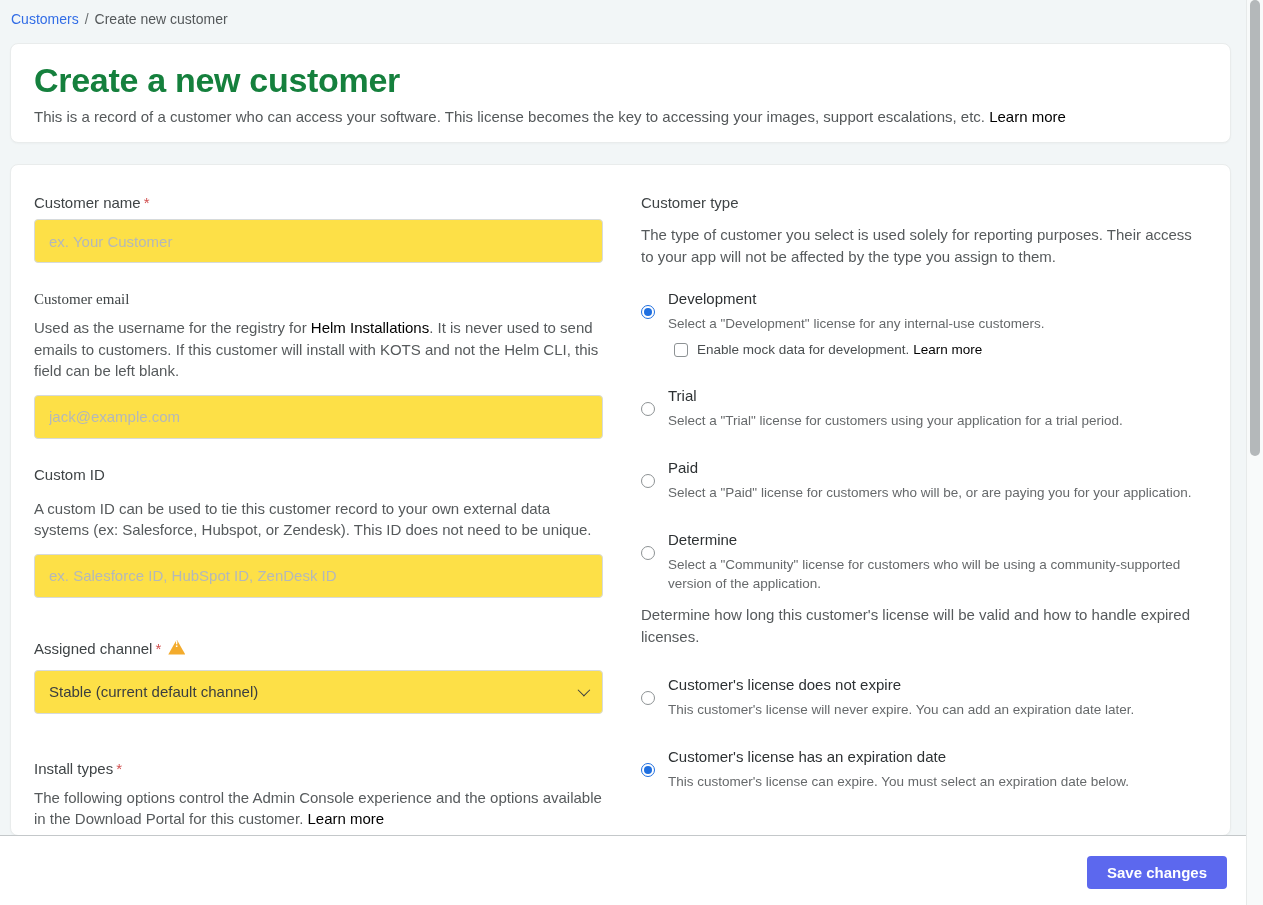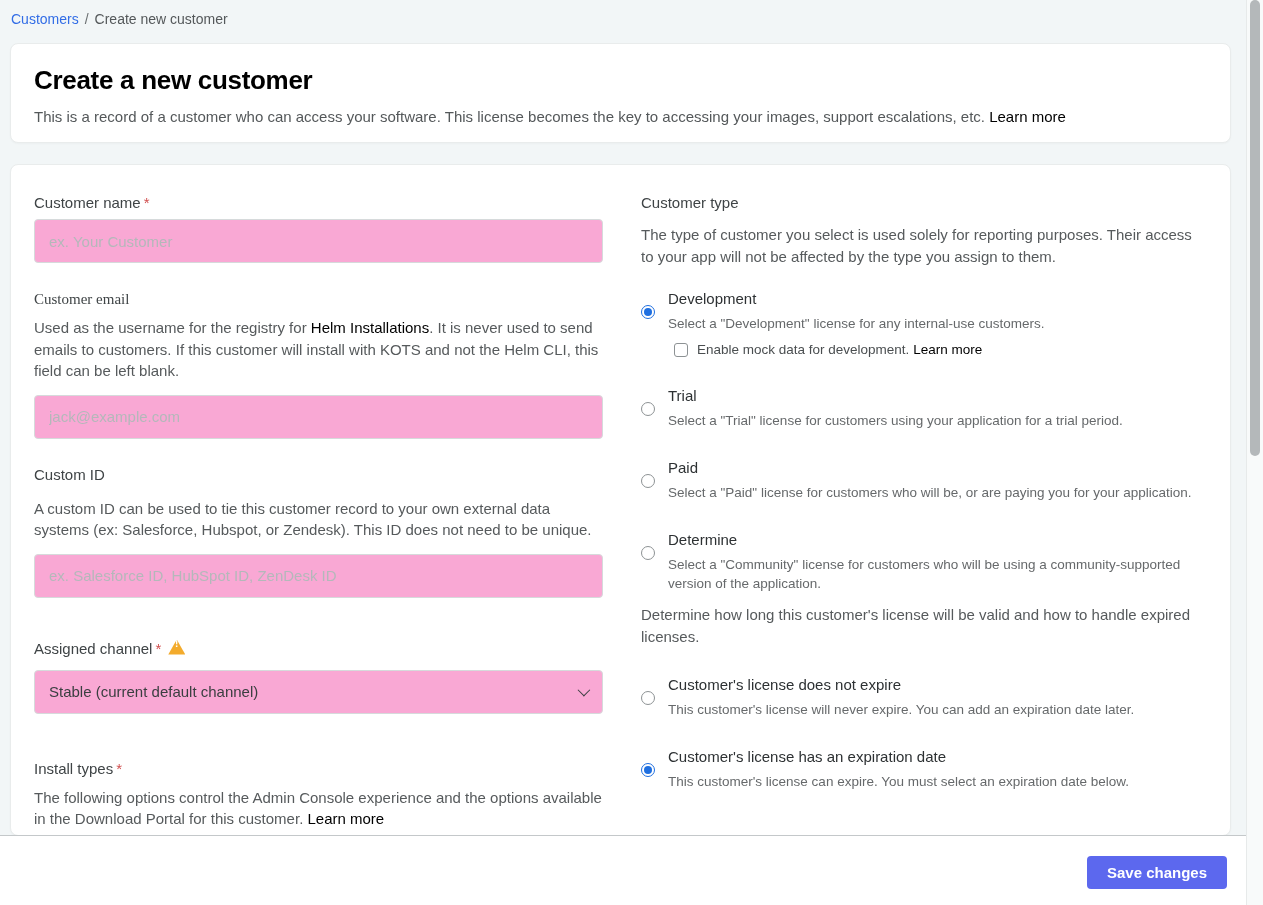--- a/index.html
+++ b/index.html
@@ -20,42 +20,42 @@
 
   
   .card {
     background:#fff;
     border:1px solid #e9ecec;
     border-radius:8px;
     box-shadow:0 1px 2px rgba(0,0,0,0.03);
   }
   .header-card { height:100px; padding:21px 24px 0 23px; margin-bottom:21px; }
   .header-card h1 {
-    font-size:26px; line-height:30px; font-weight:700;
-    color:#000000; letter-spacing:-0.3px;
+    font-size:34px; line-height:30px; font-weight:700;
+    color:#15803d; letter-spacing:-0.3px;
   }
   .header-card p { margin-top:13px; font-size:15px; color:#54585a; }
 
   .main-card { height:672px; padding:27px 37px 0 23px; overflow:hidden; }
   .columns { display:flex; }
   .col-left { width:569px; flex-shrink:0; }
   .col-right { margin-left:38px; width:556px; }
 
   a.inline-link { color:#000000; text-decoration:none; cursor:pointer;margin-top:32px; }
 
   .field-label { font-size:15px; line-height:21px; color:#3f4446; font-weight:500; }
   .req { color:#d14f4f; margin-left:3px; font-weight:400; }
   .para { font-size:15px; line-height:21.5px; color:#565a5c; }
 
   .text-input {
     display:block; width:100%; height:44px;
     border:1px solid #d6dadb; border-radius:4px;
     padding:0 14px; font-size:15px; color:#3a3e40;
     font-family:"Liberation Sans", sans-serif;
-    background:#f9a8d4; outline:none;
+    background:#fde047; outline:none;
   }
   .text-input::placeholder { color:#b4b8ba; }
 
   .select-wrap { position:relative; }
   select.text-input {
     appearance:none; -webkit-appearance:none; -moz-appearance:none;
     cursor:pointer; padding-right:36px;
   }
   .chevron {
     position:absolute; right:16px; top:17px;

